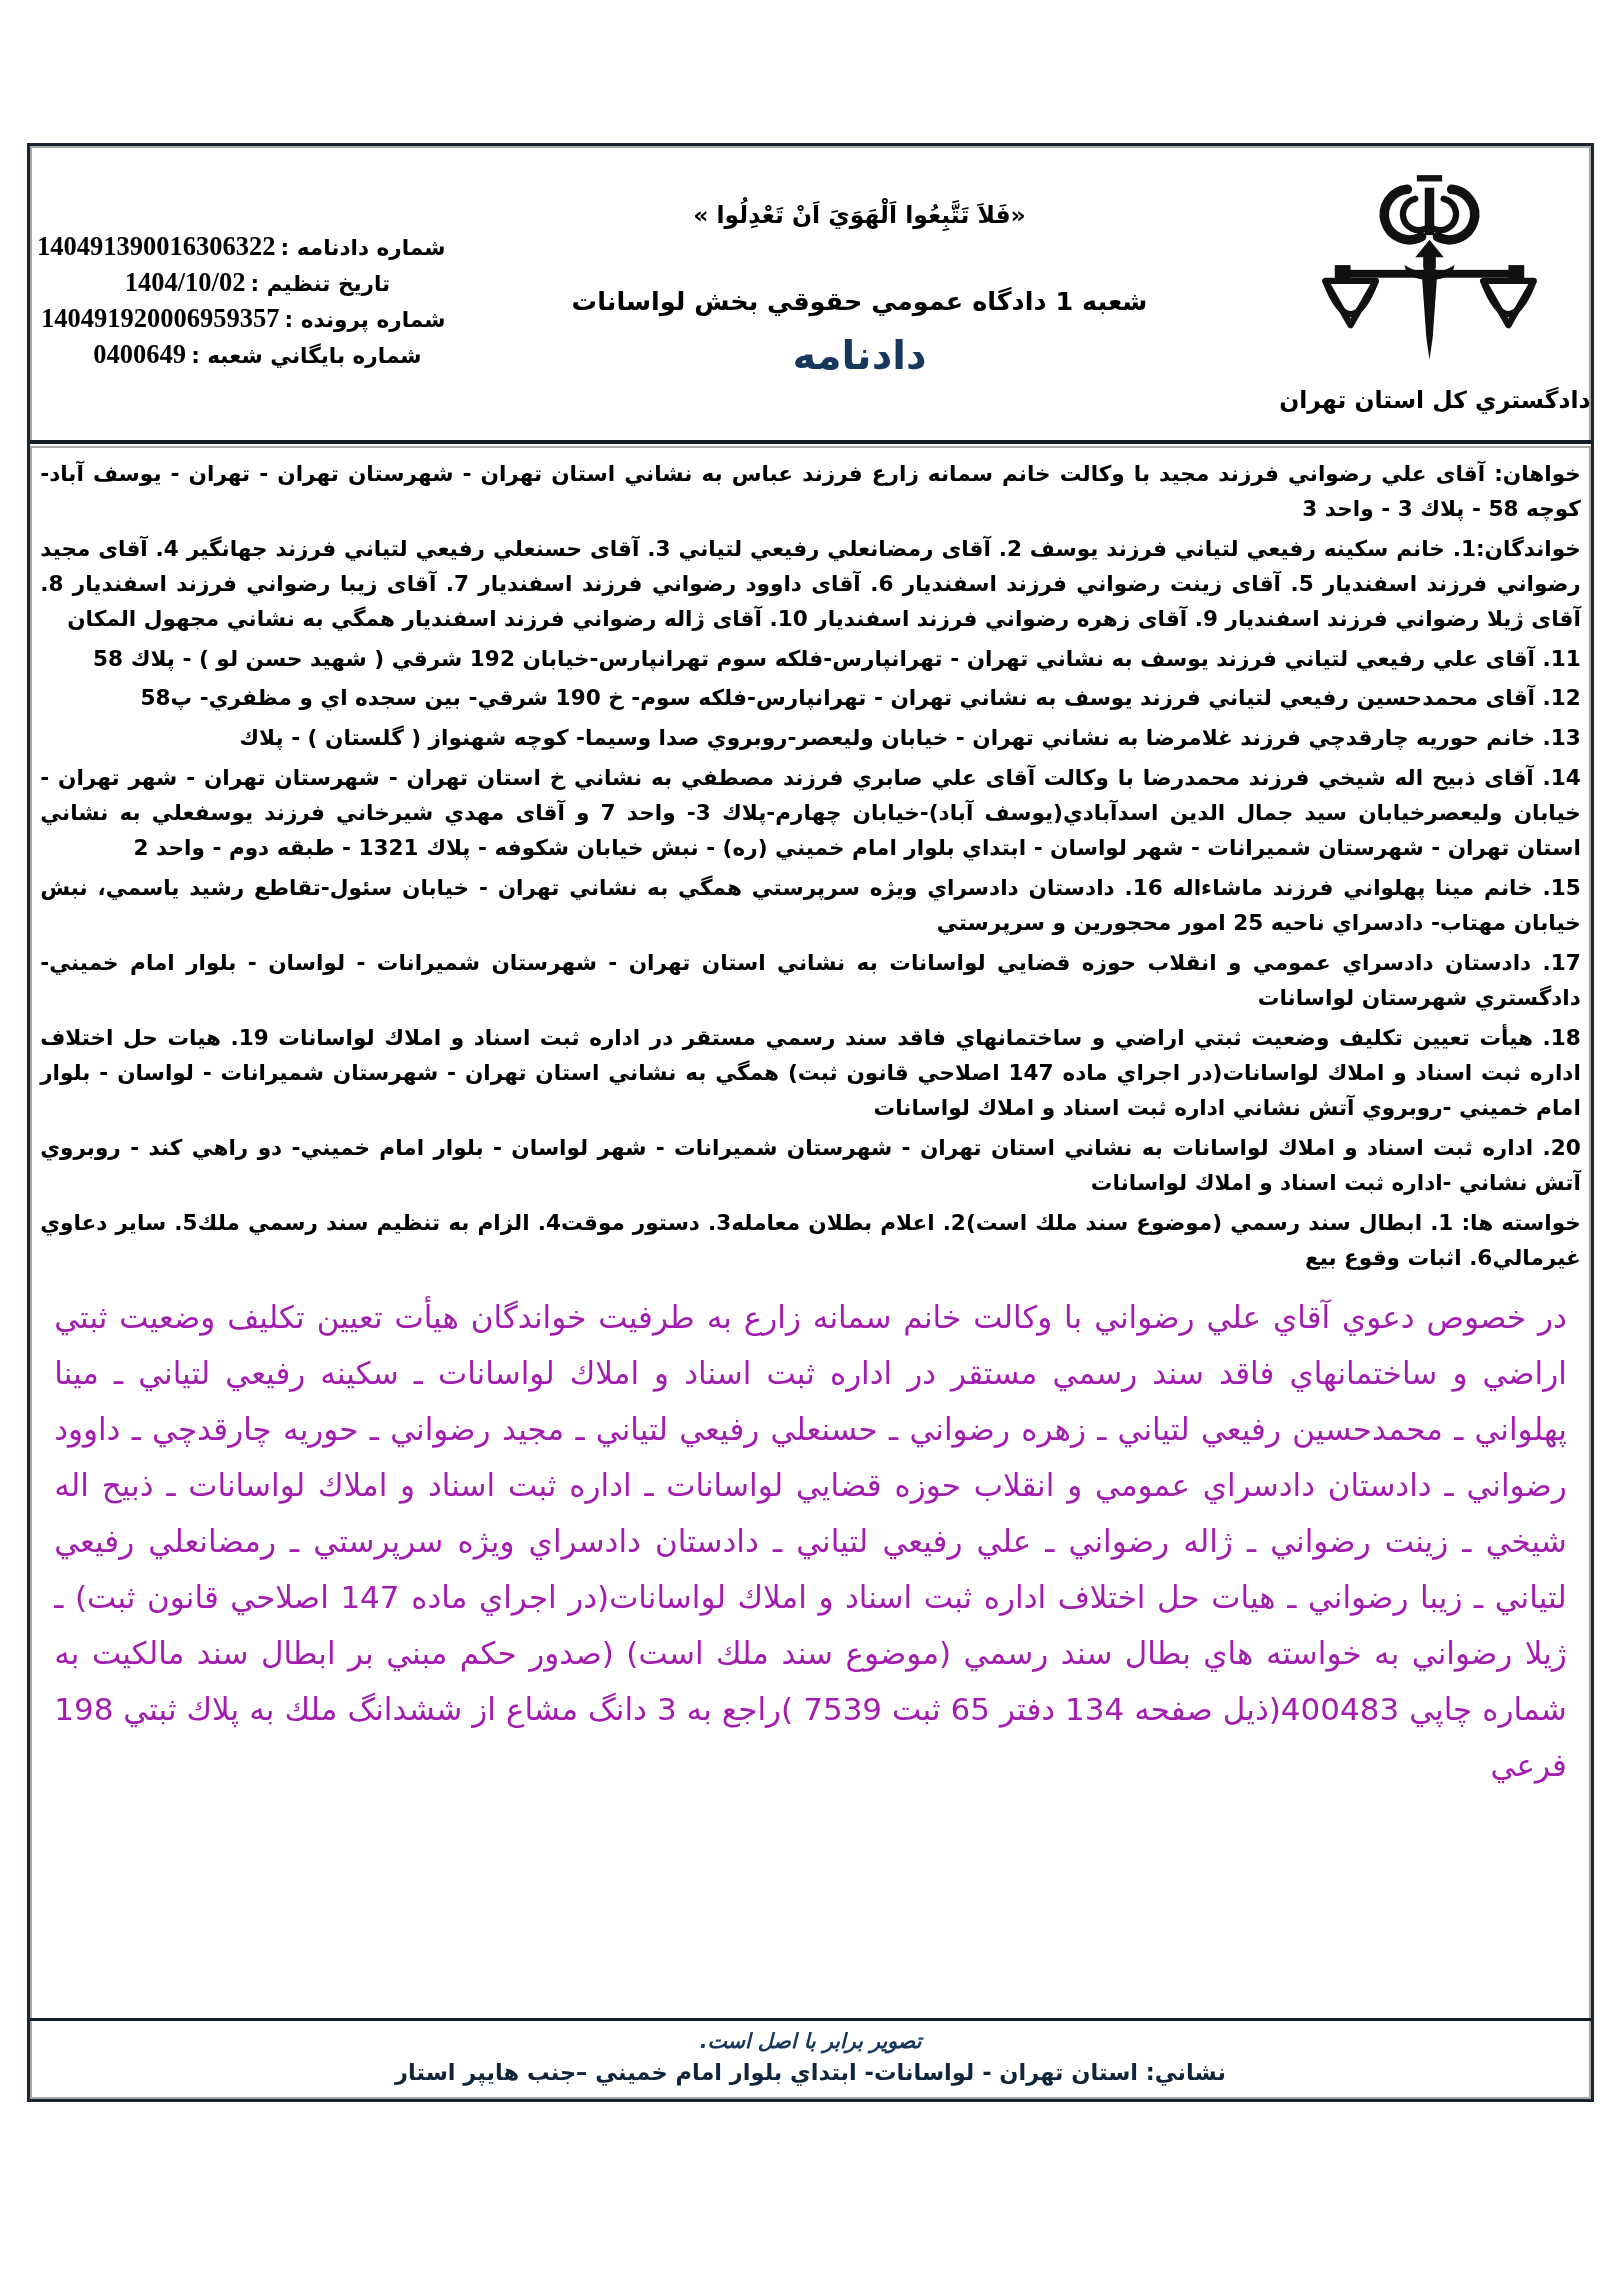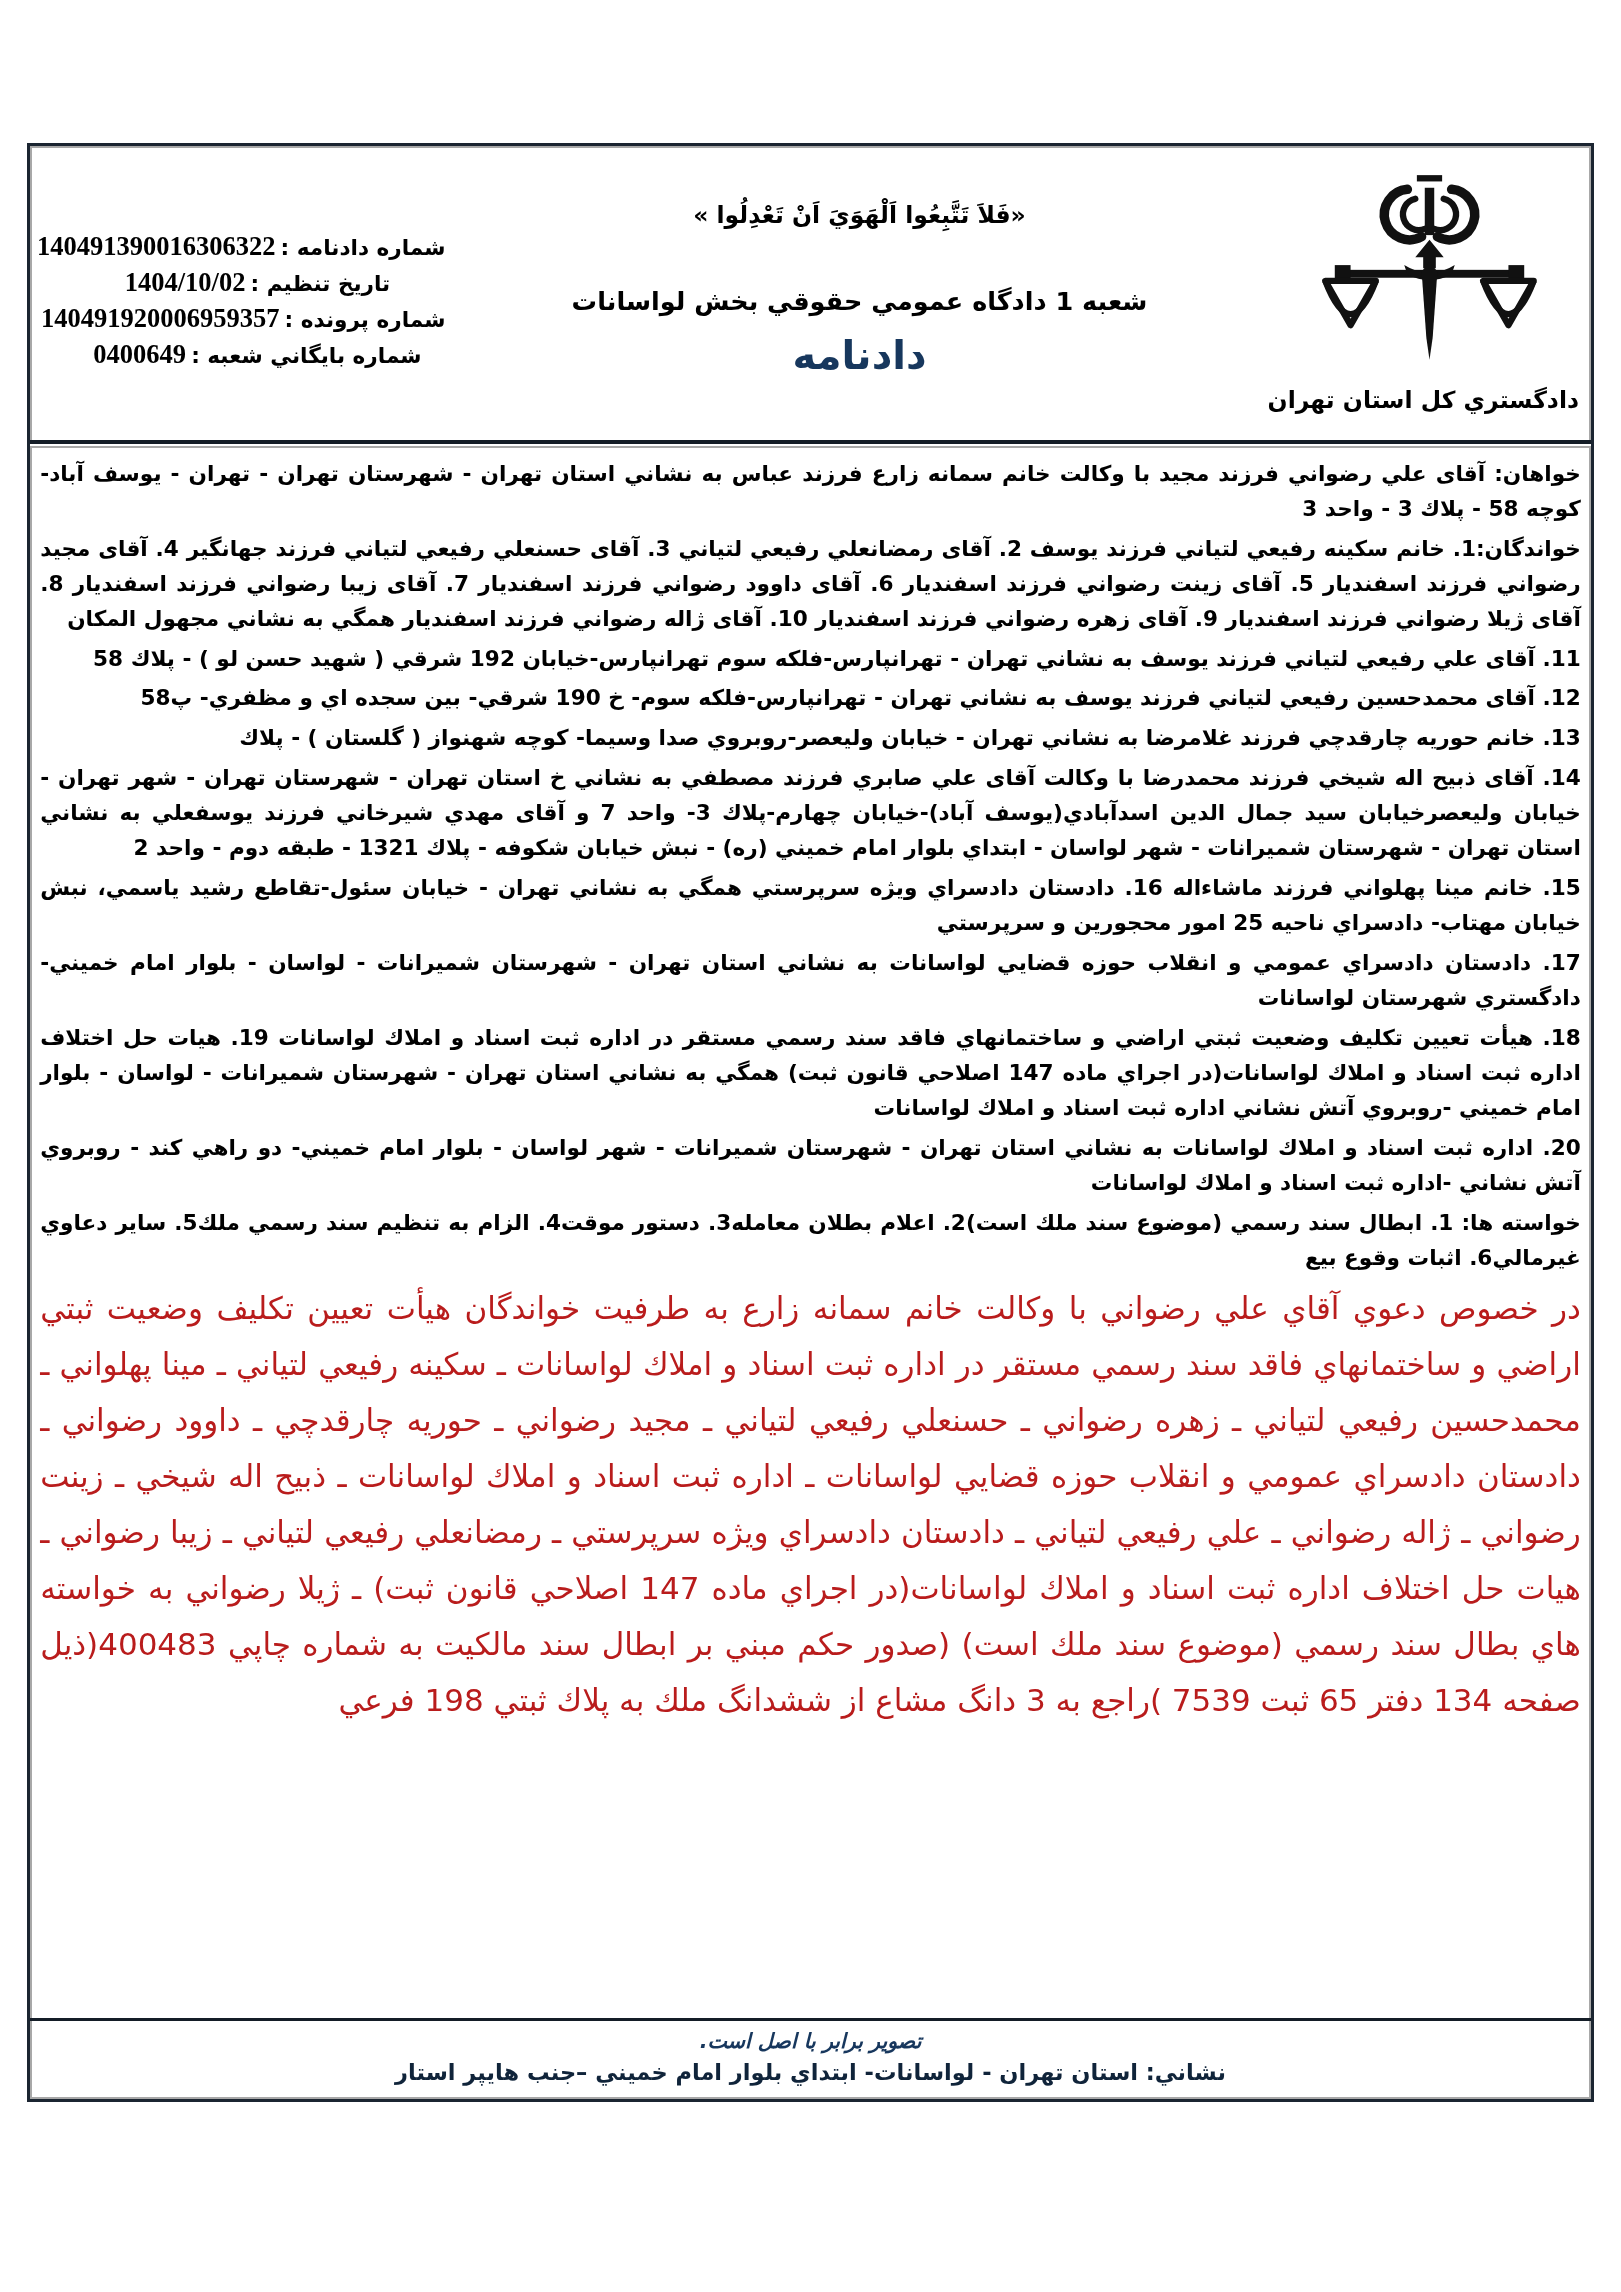--- a/index.html
+++ b/index.html
@@ -23,21 +23,21 @@
   }
   
   .header {
     display: flex;
     direction: rtl;
     height: 294px;
     overflow: hidden;
   }
   .col-logo {
     width: 323px;
-    text-align: left;
+    text-align: right;
     padding-top: 9.8px;
   }
   .col-logo svg { display: block; margin: 2px auto 0; }
   .org-name {
     font-weight: bold;
     font-size: 23.5px;
     color: #000;
     margin-top: -2px;
     white-space: nowrap;
   }
@@ -107,27 +107,27 @@
     direction: rtl;
     color: #000;
   }
   .ruling-heading {
     margin: 29px 0 25.5px 0;
     text-align: center;
     font-weight: bold;
     font-size: 33px;
   }
   .ruling-text {
-    margin: 0;
+    margin: 14px;
     font-size: 31px;
     font-weight: normal;
     line-height: 56px;
     text-align: justify;
     direction: rtl;
-    color: #b91c1c;
+    color: #a21caf;
   }
   
   .footer {
     text-align: center;
     padding: 5.9px 9.8px 9.8px 9.8px;
   }
   .certify-line {
     color: #17375d;
     font-weight: bold;
     font-size: 20.6px;

